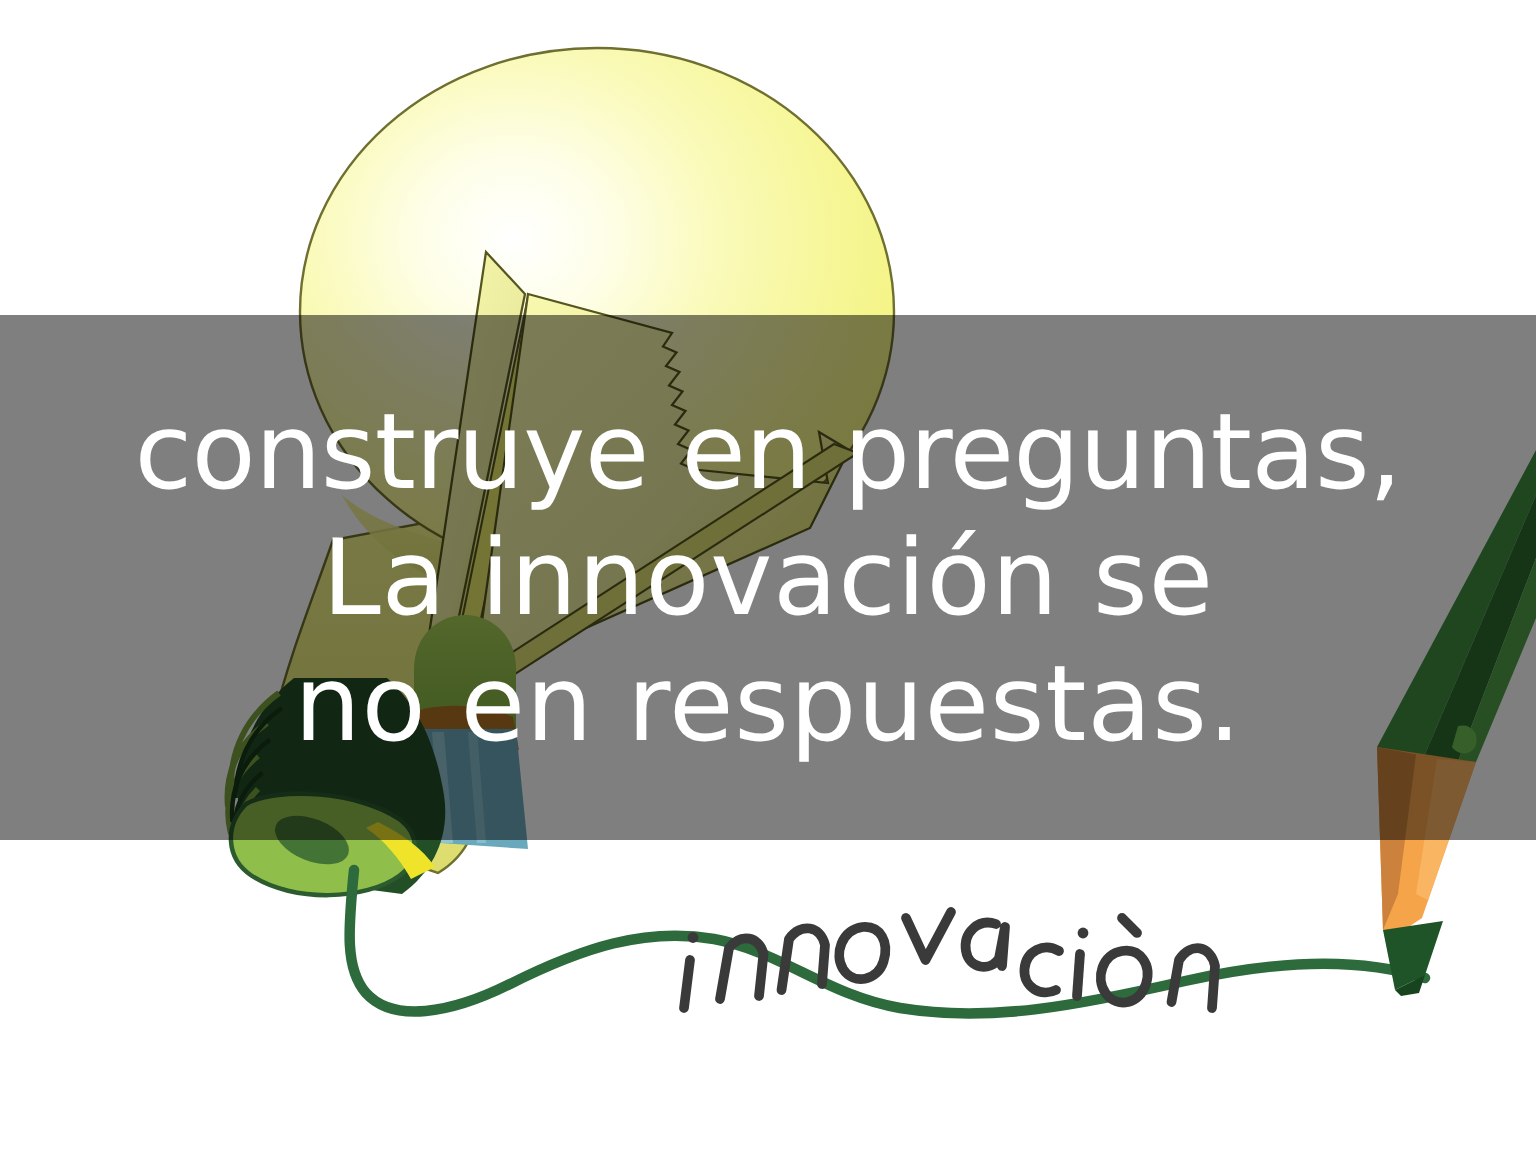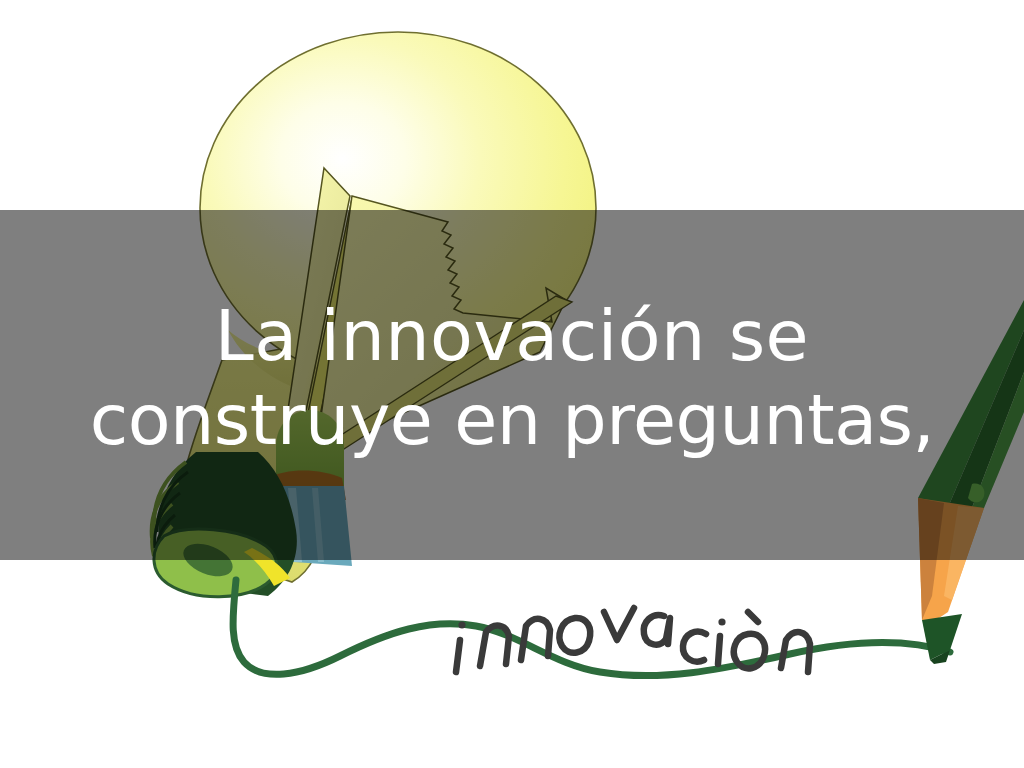--- a/index.html
+++ b/index.html
@@ -199,17 +199,18 @@
       <path d="M918,498 L984,508 L948,612 L930,624 L922,620 Z" fill="#f6a44a"></path>
       <path d="M918,498 L944,503 L932,596 L922,620 Z" fill="#c9813c" opacity="0.95"></path>
       <path d="M958,506 L984,508 L952,600 L944,596 Z" fill="#fbb968" opacity="0.8"></path>
 
       <path d="M922,620 L962,614 L950,650 L930,660 Z" fill="#1e5427"></path>
       <path d="M930,660 L950,650 L946,662 L934,664 Z" fill="#18431f"></path>
     </g>
   </svg>
 
   <div id="caption-band">
+    <div class="caption-line l2">construye en preguntas,</div>
     <div class="caption-line l1">La innovación se</div>
-    <div class="caption-line l2">construye en preguntas,</div>
+    <div class="caption-line l3">no en respuestas.</div>
   </div>
 
 </div>
 
 </body></html>

